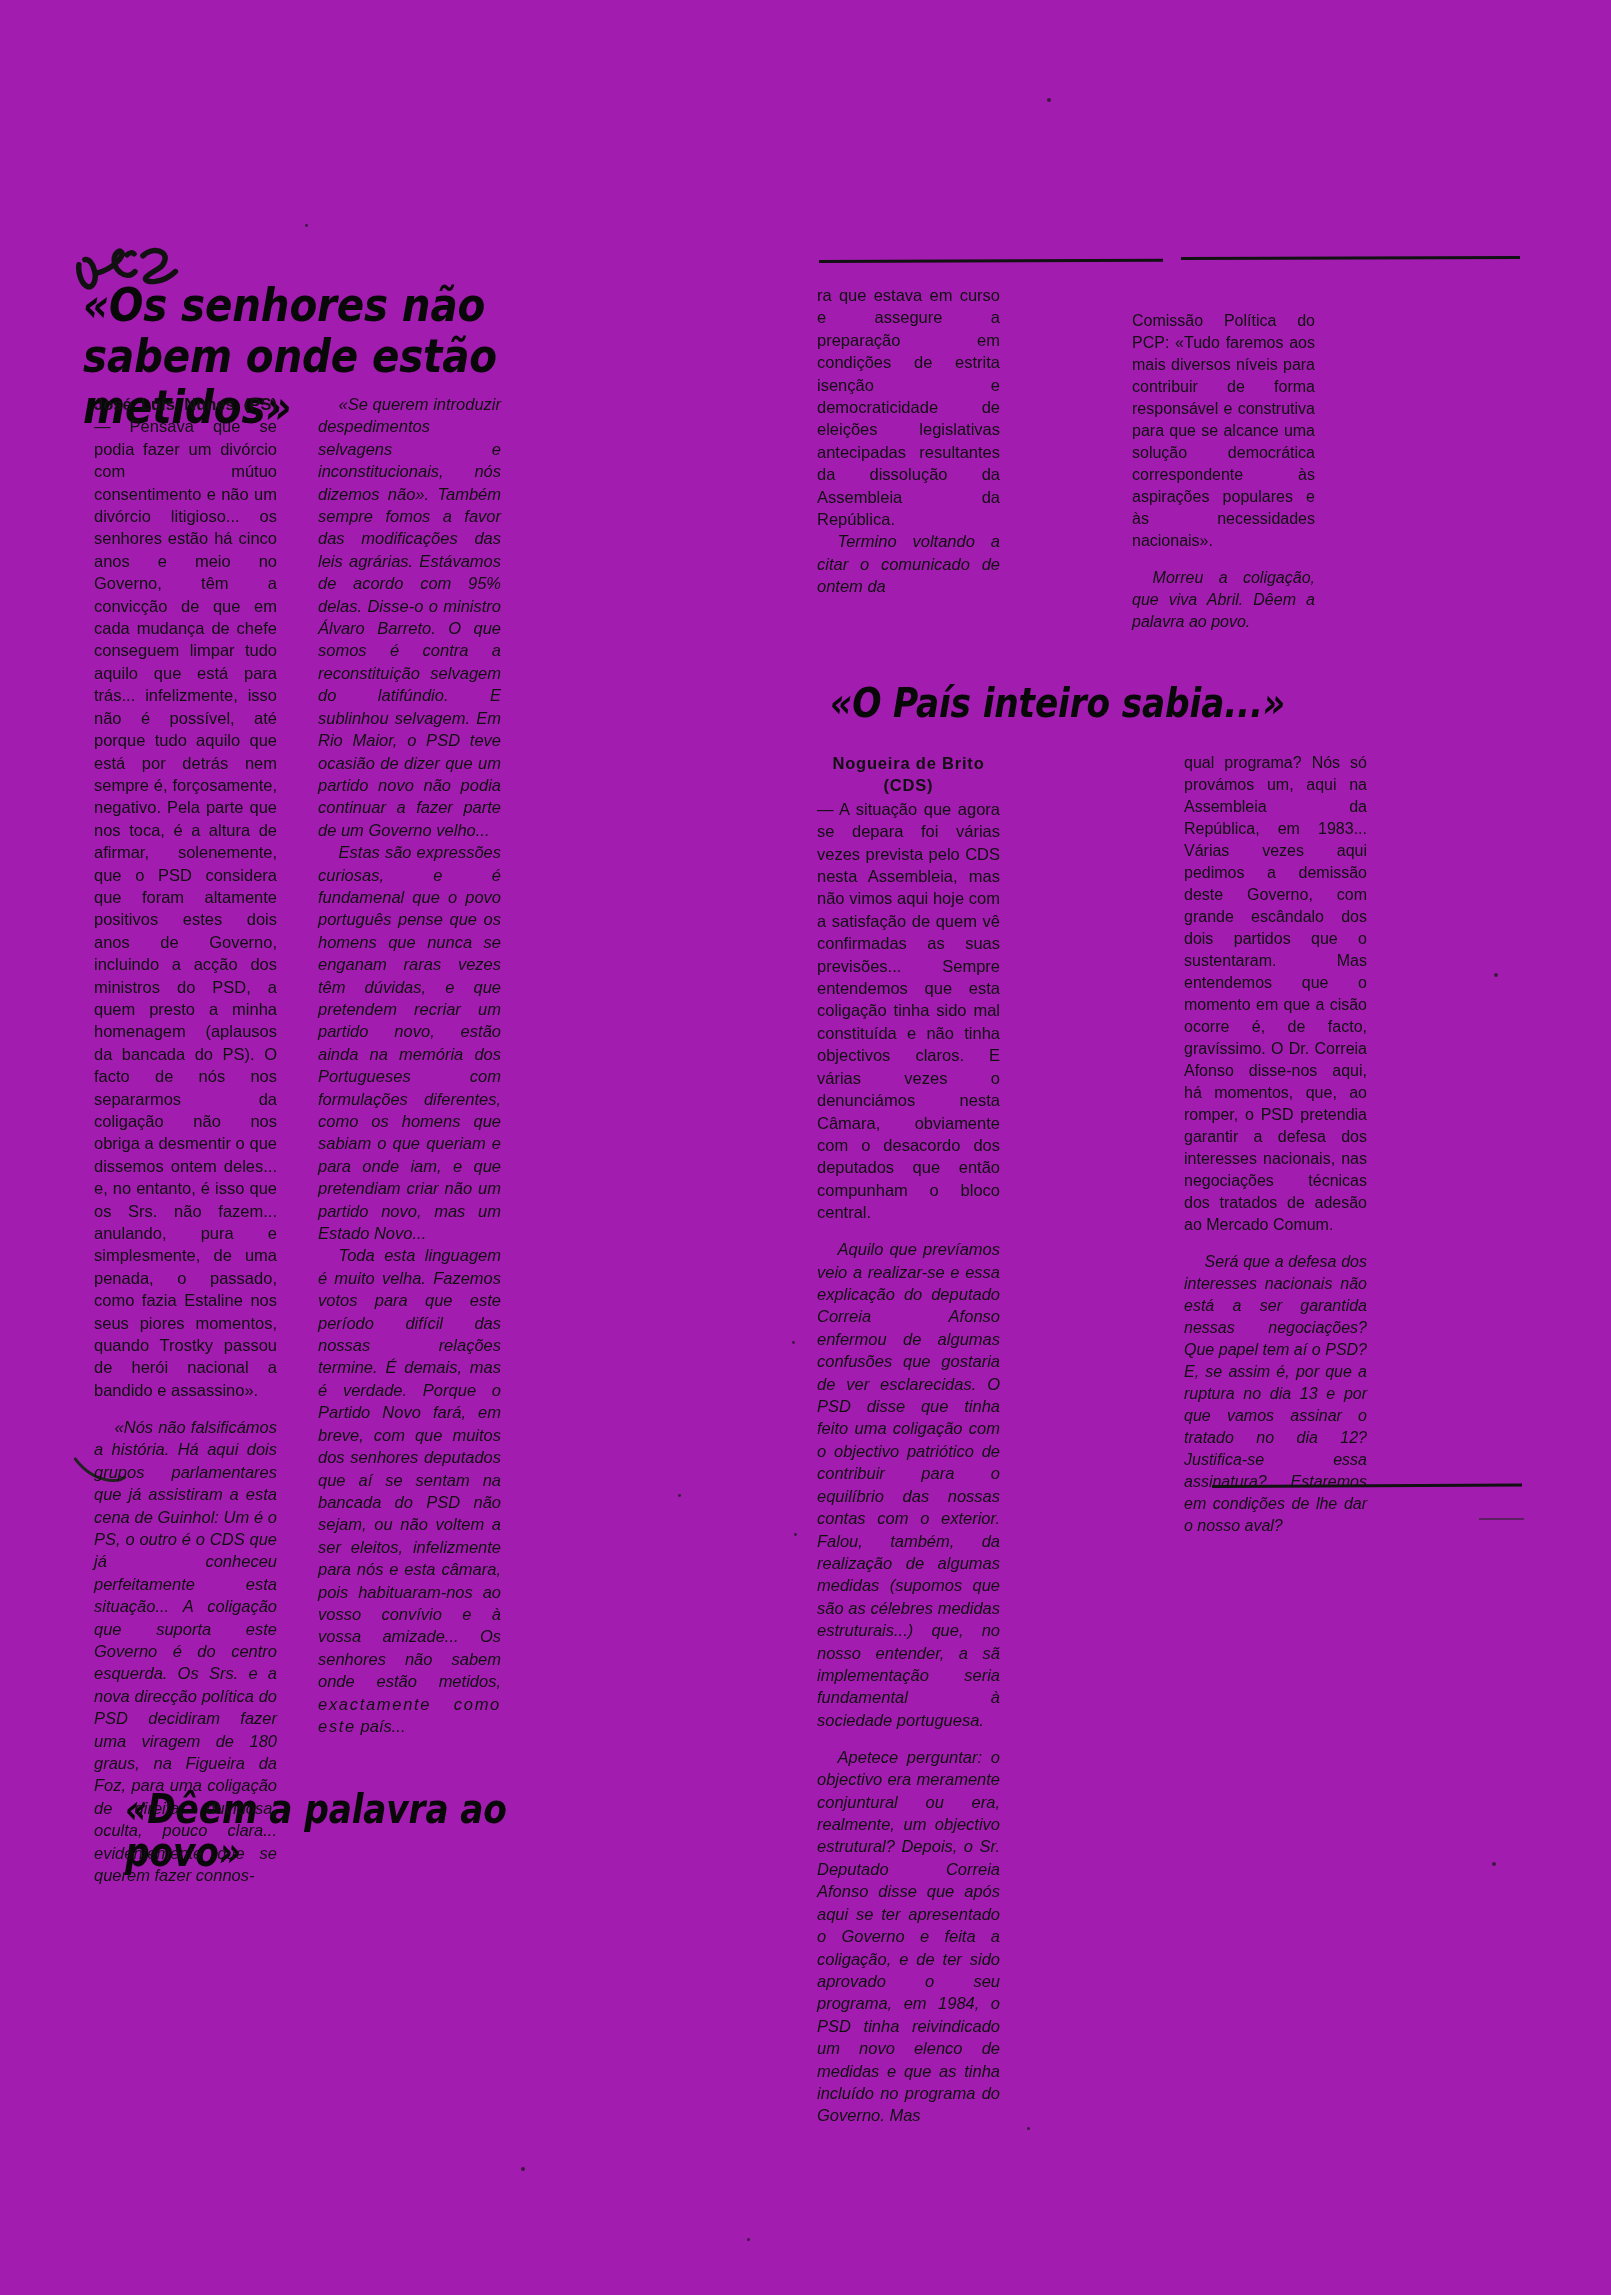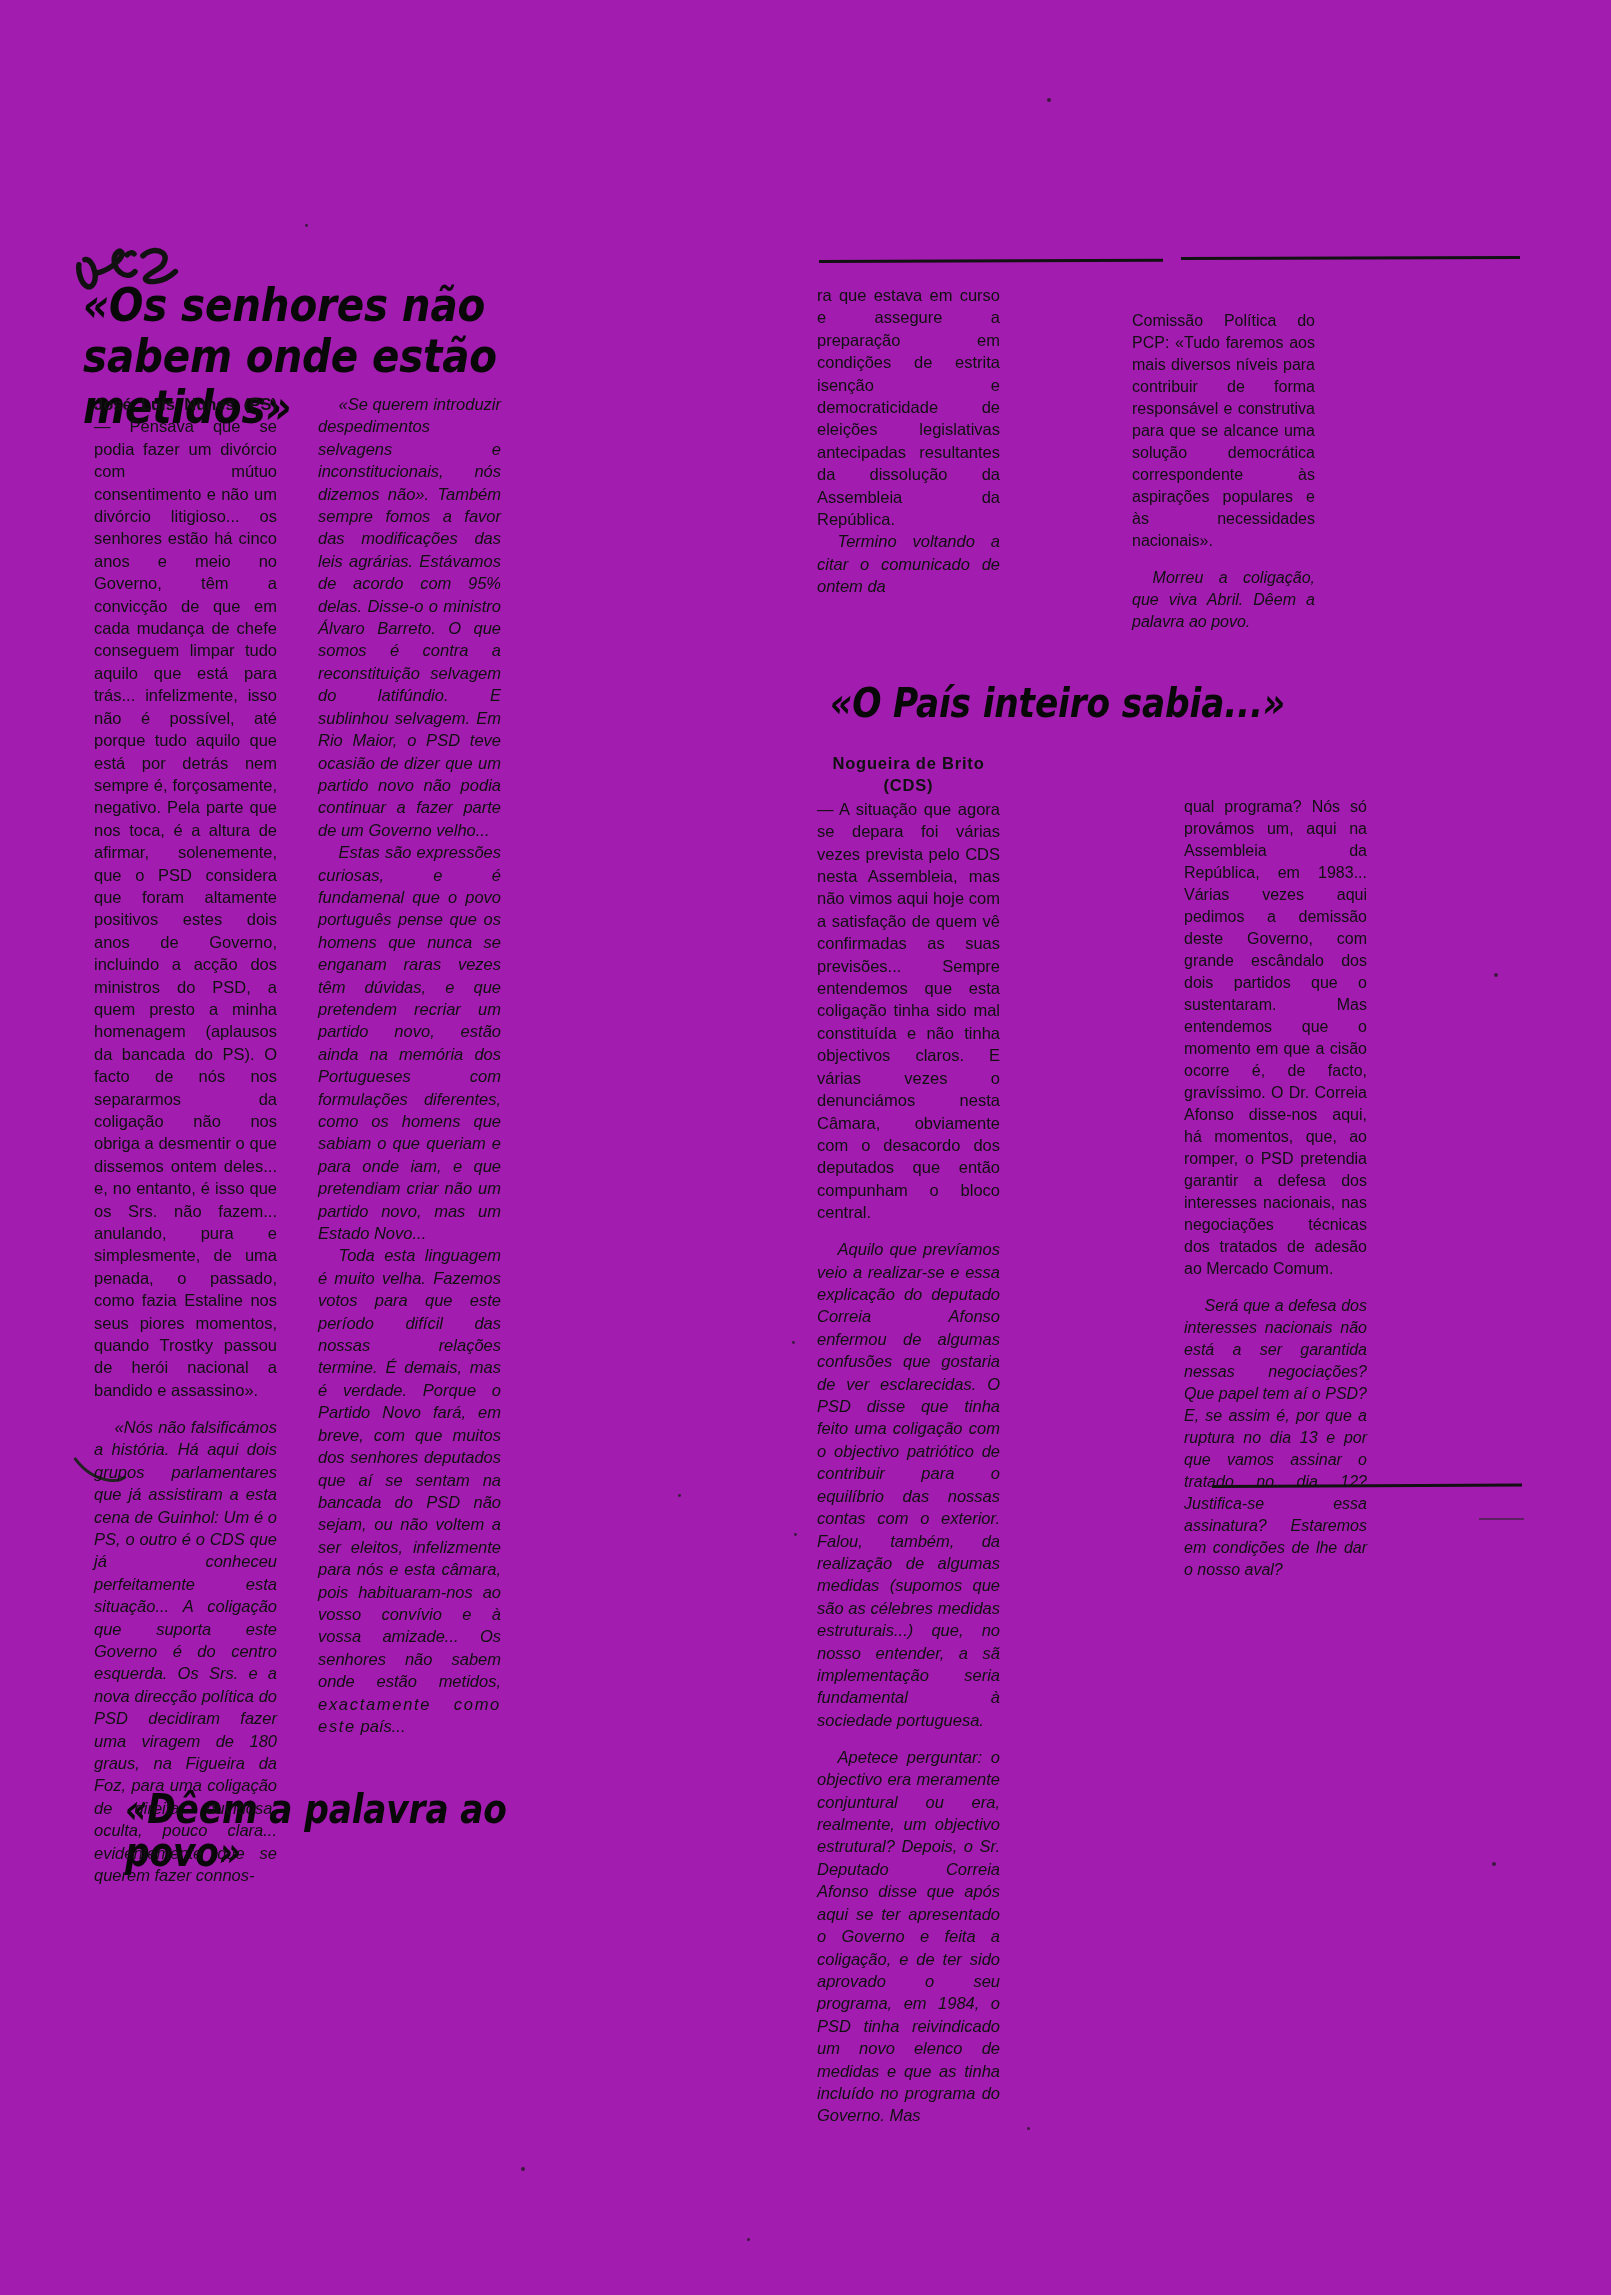--- a/index.html
+++ b/index.html
@@ -171,21 +171,21 @@
   </div>
 
   <div class="col" id="col3b" style="left:817px; top:752px; width:183px;">
     <p>
       <span class="byline-lead">Nogueira de Brito (CDS)</span><span>— A situação que agora se depara foi várias vezes prevista pelo CDS nesta Assembleia, mas não vimos aqui hoje com a satisfação de quem vê confirmadas as suas previsões... Sempre entendemos que esta coligação tinha sido mal constituída e não tinha objectivos claros. E várias vezes o denunciámos nesta Câmara, obviamente com o desacordo dos deputados que então compunham o bloco central.</span>
     </p>
     <p class="indent gap">Aquilo que prevíamos veio a realizar-se e essa explicação do deputado Correia Afonso enfermou de algumas confusões que gostaria de ver esclarecidas. O PSD disse que tinha feito uma coligação com o objectivo patriótico de contribuir para o equilíbrio das nossas contas com o exterior. Falou, também, da realização de algumas medidas (supomos que são as célebres medidas estruturais...) que, no nosso entender, a sã implementação seria fundamental à sociedade portuguesa.</p>
     <p class="indent gap">Apetece perguntar: o objectivo era meramente conjuntural ou era, realmente, um objectivo estrutural? Depois, o Sr. Deputado Correia Afonso disse que após aqui se ter apresentado o Governo e feita a coligação, e de ter sido aprovado o seu programa, em 1984, o PSD tinha reivindicado um novo elenco de medidas e que as tinha incluído no programa do Governo. Mas</p>
   </div>
 
-  <div class="col" id="col4b" style="left:1184px; top:796px; width:183px; font-size:16px; line-height:22px;">
+  <div class="col" id="col4b" style="left:1184px; top:752px; width:183px; font-size:16px; line-height:22px;">
     <p>qual programa? Nós só provámos um, aqui na Assembleia da República, em 1983... Várias vezes aqui pedimos a demissão deste Governo, com grande escândalo dos dois partidos que o sustentaram. Mas entendemos que o momento em que a cisão ocorre é, de facto, gravíssimo. O Dr. Correia Afonso disse-nos aqui, há momentos, que, ao romper, o PSD pretendia garantir a defesa dos interesses nacionais, nas negociações técnicas dos tratados de adesão ao Mercado Comum.</p>
     <p class="indent gap">Será que a defesa dos interesses nacionais não está a ser garantida nessas negociações? Que papel tem aí o PSD? E, se assim é, por que a ruptura no dia 13 e por que vamos assinar o tratado no dia 12? Justifica-se essa assinatura? Estaremos em condições de lhe dar o nosso aval?</p>
   </div>
 
 
 
   <div class="speck" style="left:1047px;top:98px;width:4.4px;height:4.4px;"></div>
   <div class="speck" style="left:1494px;top:973px;width:3.9px;height:3.9px;"></div>
   <div class="speck" style="left:1492px;top:1862px;width:4.4px;height:4.4px;"></div>
   <div class="speck" style="left:521px;top:2167px;width:3.9px;height:3.9px;"></div>

